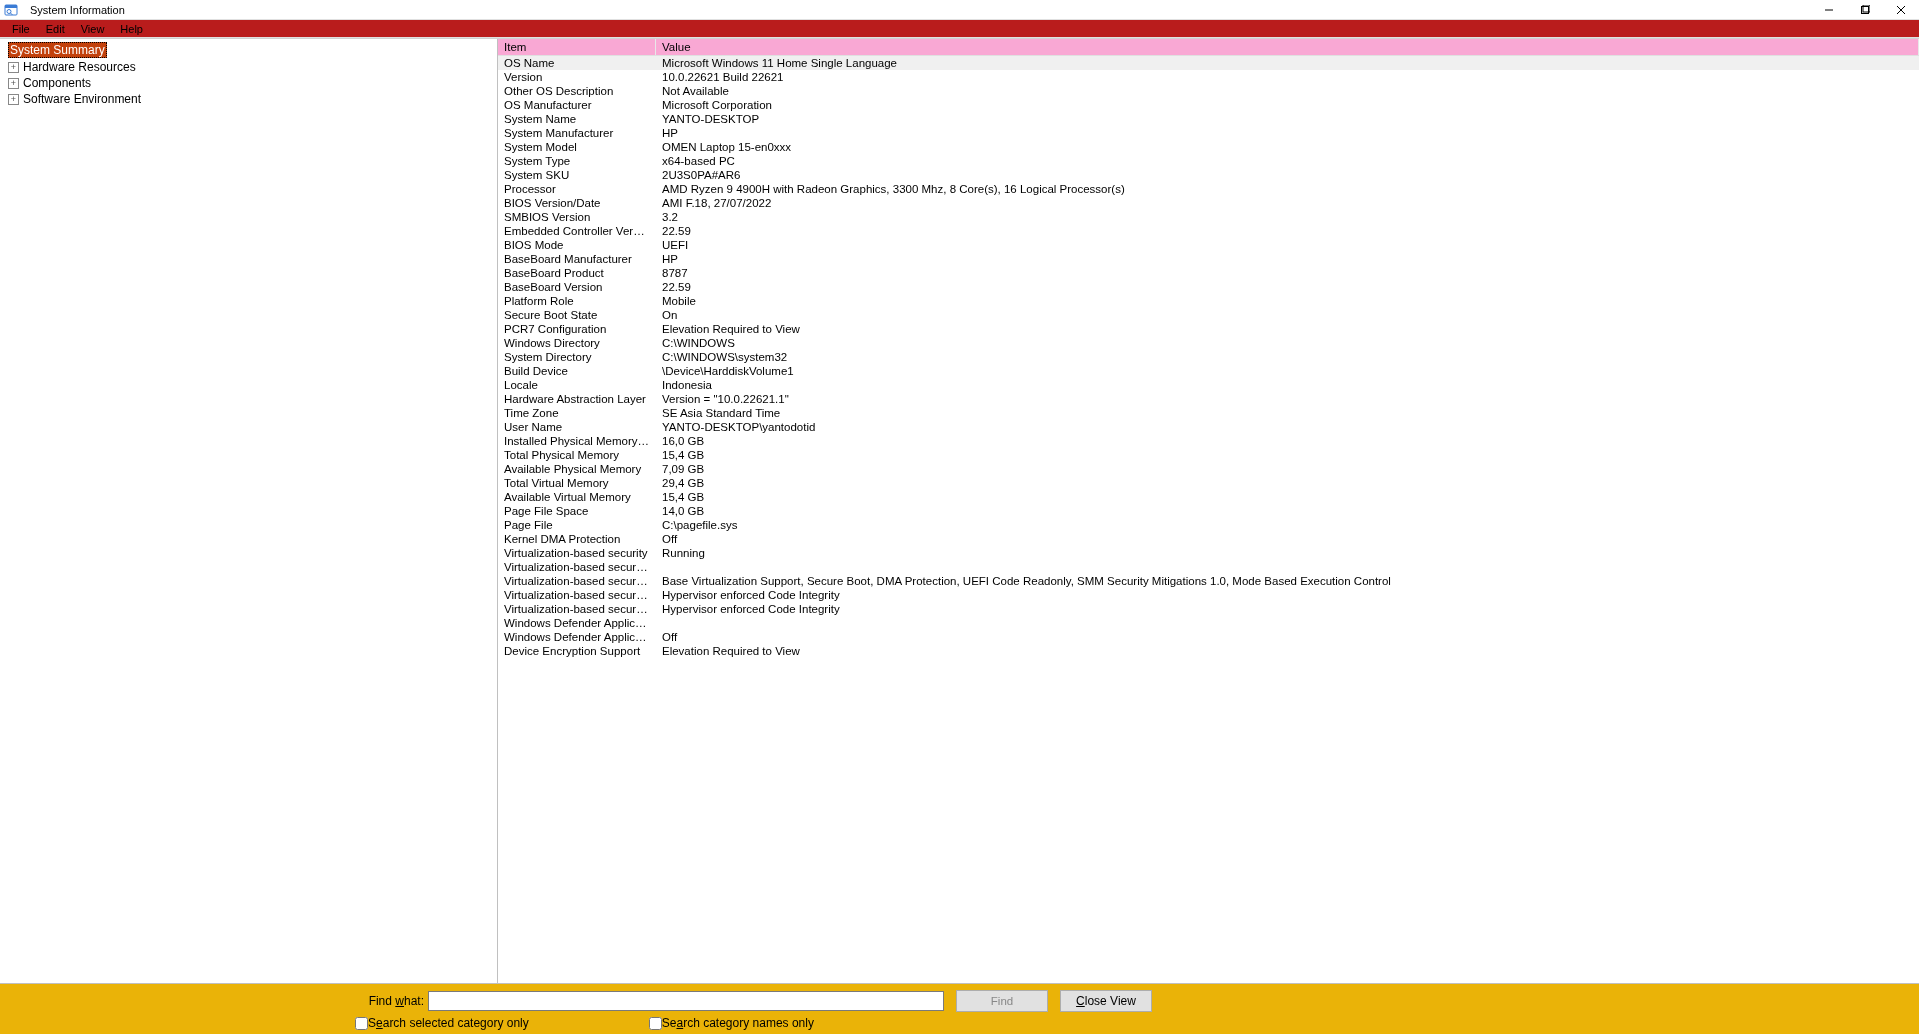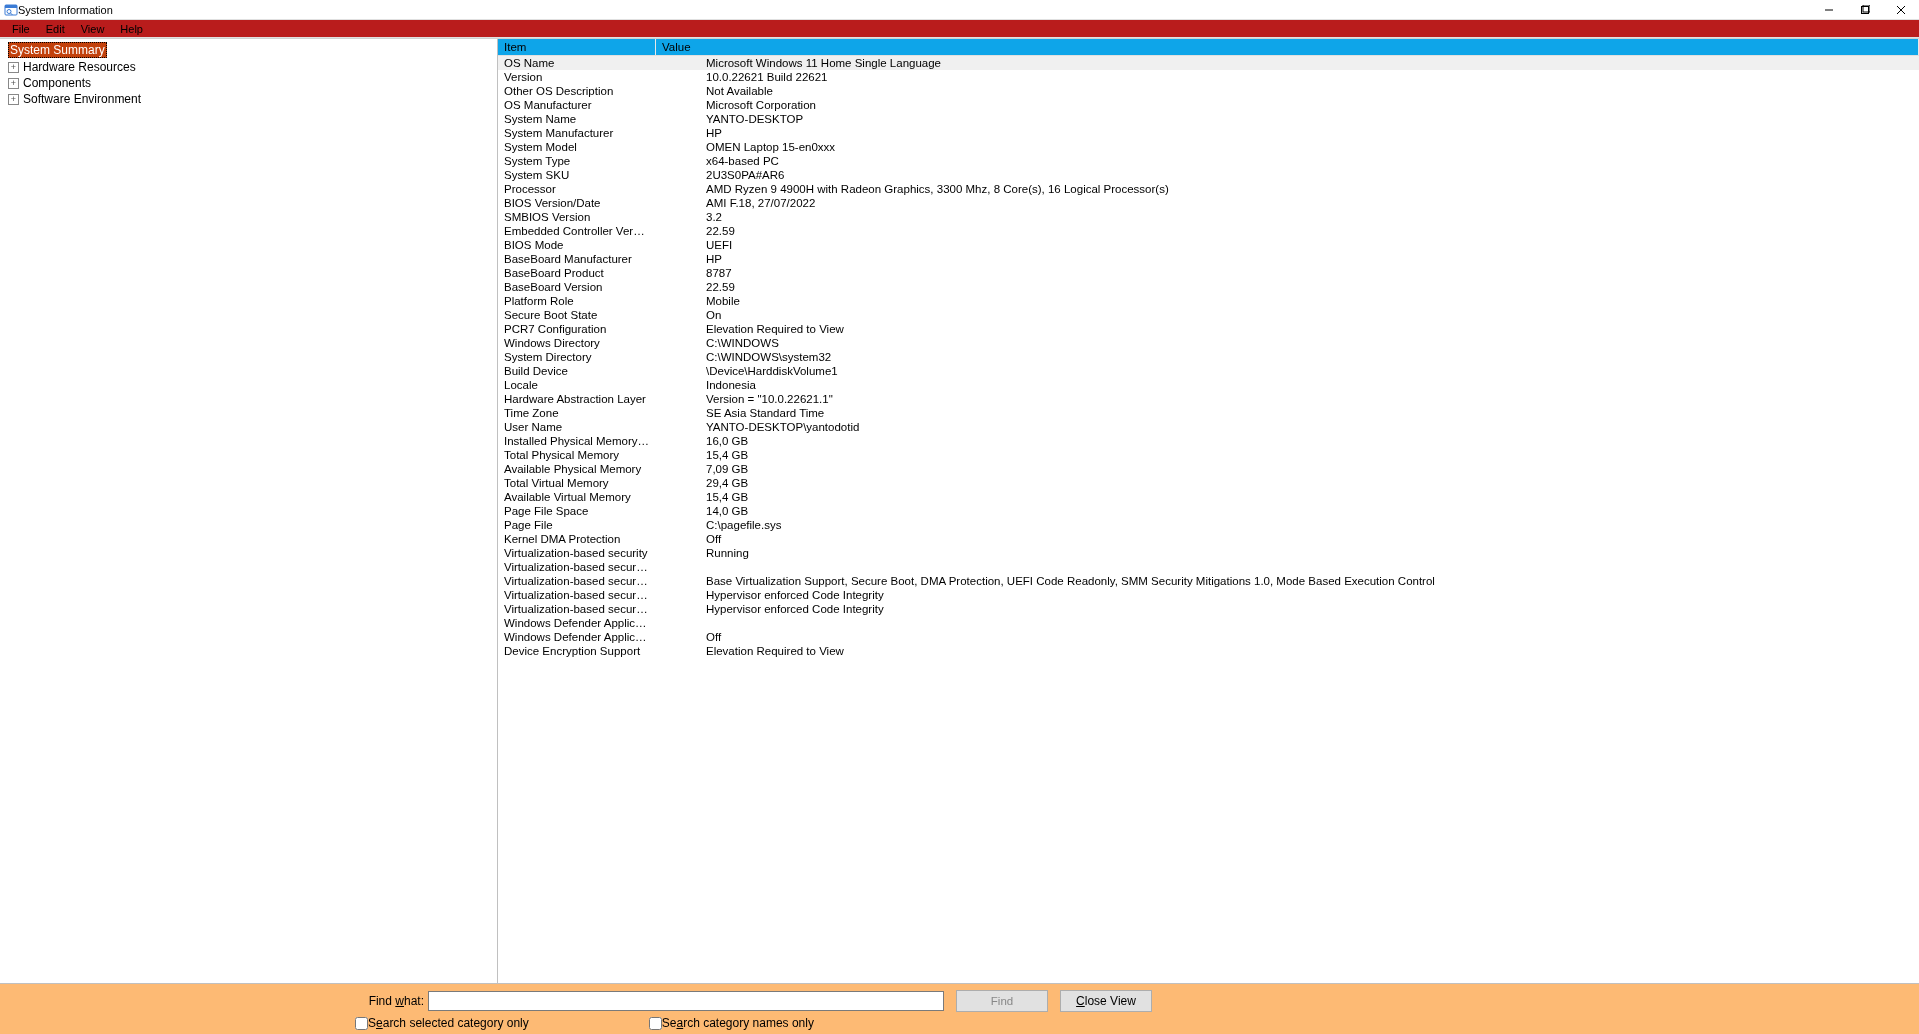--- a/index.html
+++ b/index.html
@@ -23,21 +23,21 @@
       background: #ffffff;
       border-bottom: 1px solid #e0e0e0;
       display: flex;
       align-items: center;
       padding-left: 4px;
       justify-content: space-between;
     }
     .titlebar-left {
       display: flex;
       align-items: center;
-      gap: 0;
+      gap: 12px;
     }
     .app-icon {
       width: 14px;
       height: 14px;
       display: inline-flex;
       align-items: center;
       justify-content: center;
     }
     .titlebar-title {
       font-size: 11px;
@@ -107,58 +107,57 @@
       font-size: 9px;
       line-height: 1;
       background: #fff;
       color: #555;
     }
     .details-header {
       display: flex;
       border-bottom: 1px solid #e0e0e0;
       position: sticky;
       top: 0;
-      background: #0ea5e9;
+      background: #f9a8d4;
     }
     .details-header .col {
       padding: 2px 6px;
       font-size: 11.5px;
       color: #000;
       border-right: 1px solid #e8e8e8;
     }
     .col-item {
       width: 158px;
       flex-shrink: 0;
     }
     .col-value {
       flex: 1;
     }
     .details-body {
       padding-bottom: 2px;
     }
     .detail-row {
       display: flex;
       padding: 0;
-      gap: 44px;
     }
     .detail-row:nth-child(1) {
       background: #f0f0f0;
     }
     .detail-row .cell {
       padding: 1px 6px;
       font-size: 11.5px;
       color: #000;
       white-space: nowrap;
       overflow: hidden;
       text-overflow: ellipsis;
     }
     
     .findbar {
       border-top: 1px solid #c0c0c0;
-      background: #fdba74;
+      background: #eab308;
       padding: 4px 0;
     }
     .findbar-row1 {
       display: flex;
       align-items: center;
       padding: 2px 0;
     }
     .find-label {
       width: 428px;
       text-align: right;

